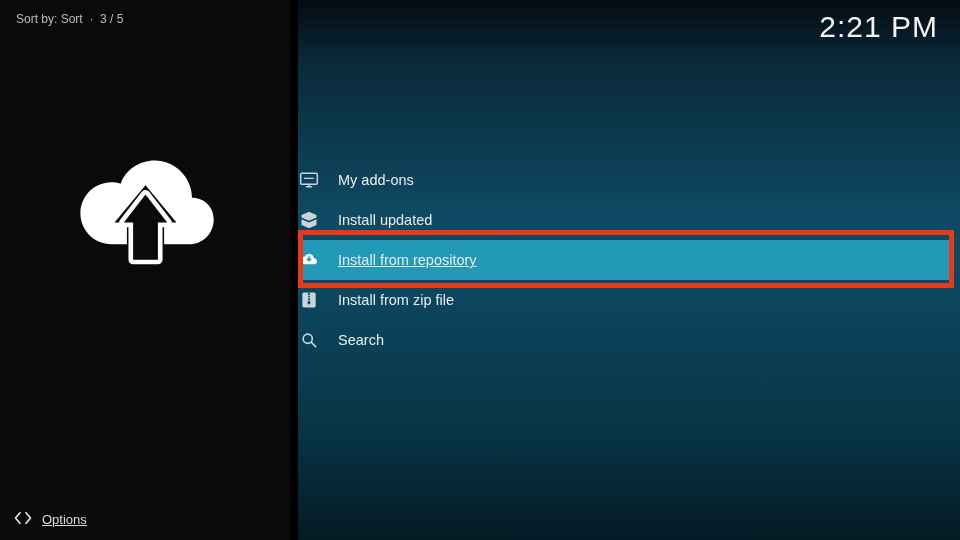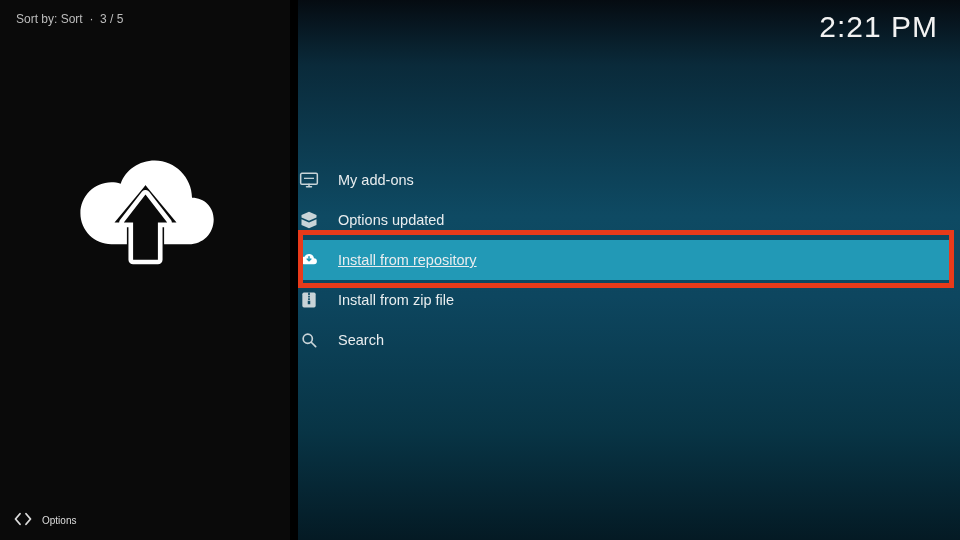--- a/index.html
+++ b/index.html
@@ -10,21 +10,21 @@
 
   
   .left-panel { width: 290px; height: 100%; background: #0a0a0a; display: flex; flex-direction: column; position: relative; }
   .header { padding: 10px 14px 6px 16px; }
   .breadcrumb { font-size: 22px; font-weight: 300; color: #e8e8e8; letter-spacing: 0.3px; }
   .subline { font-size: 12px; color: #bdbdbd; margin-top: 2px; }
 
   .center-icon { flex: 1 1 auto; display: flex; align-items: flex-start; justify-content: center; padding-top: 110px; }
   .cloud-wrap svg { width: 155px; height: 130px; fill: #fff; }
 
-  .footer { position: absolute; bottom: 10px; left: 14px; display: flex; align-items: center; gap: 10px; font-size: 10px; color: #ddd; }
+  .footer { position: absolute; bottom: 10px; left: 14px; display: flex; align-items: center; gap: 10px; font-size: 13px; color: #ddd; text-decoration: underline; }
   .footer svg { width: 18px; height: 18px; fill: #ddd; }
 
   
   .right-panel { flex: 1; height: 100%; background: linear-gradient(180deg, #050b11 0%, #0a2a3a 12%, #0e4a63 40%, #0d465f 55%, #083445 80%, #041a24 100%); position: relative; margin-left: 8px; }
   .clock { position: absolute; top: 10px; right: 22px; font-size: 30px; font-weight: 300; color: #f2f2f2; letter-spacing: 1px; }
 
   .menu { position: absolute; top: 160px; left: 0; right: 8px; }
   .menu-item { height: 40px; display: flex; align-items: center; gap: 18px; font-size: 14.5px; color: #e9edef; cursor: pointer; position: relative; }
   .menu-item .icon-slot { width: 22px; display: flex; align-items: center; justify-content: center; }
   .menu-item svg { width: 20px; height: 20px; fill: #c9d4d8; }
@@ -84,21 +84,21 @@
             </svg>
           </span>
           <span>My add-ons</span>
         </div>
         <div class="menu-item">
           <span class="icon-slot">
             <svg viewBox="0 0 24 24">
               <path d="M12 2l9 4v3l-9 4-9-4V6l9-4zm-9 9l9 4 9-4v7l-9 4-9-4v-7z" fill="#c9d4d8"></path>
             </svg>
           </span>
-          <span>Options updated</span>
+          <span>Install updated</span>
         </div>
         <div class="menu-item selected">
           <span class="icon-slot">
             <svg viewBox="0 0 24 24">
               <path d="M18 10a6 6 0 00-11.3-2A4.5 4.5 0 006 17h12a3.5 3.5 0 000-7z" fill="#fff"></path>
               <path d="M12 8v5m0 0l-2.2-2.2M12 13l2.2-2.2" stroke="#2299b6" stroke-width="1.8" fill="none" stroke-linecap="round" stroke-linejoin="round"></path>
             </svg>
           </span>
           <span>Install from repository</span>
         </div>

